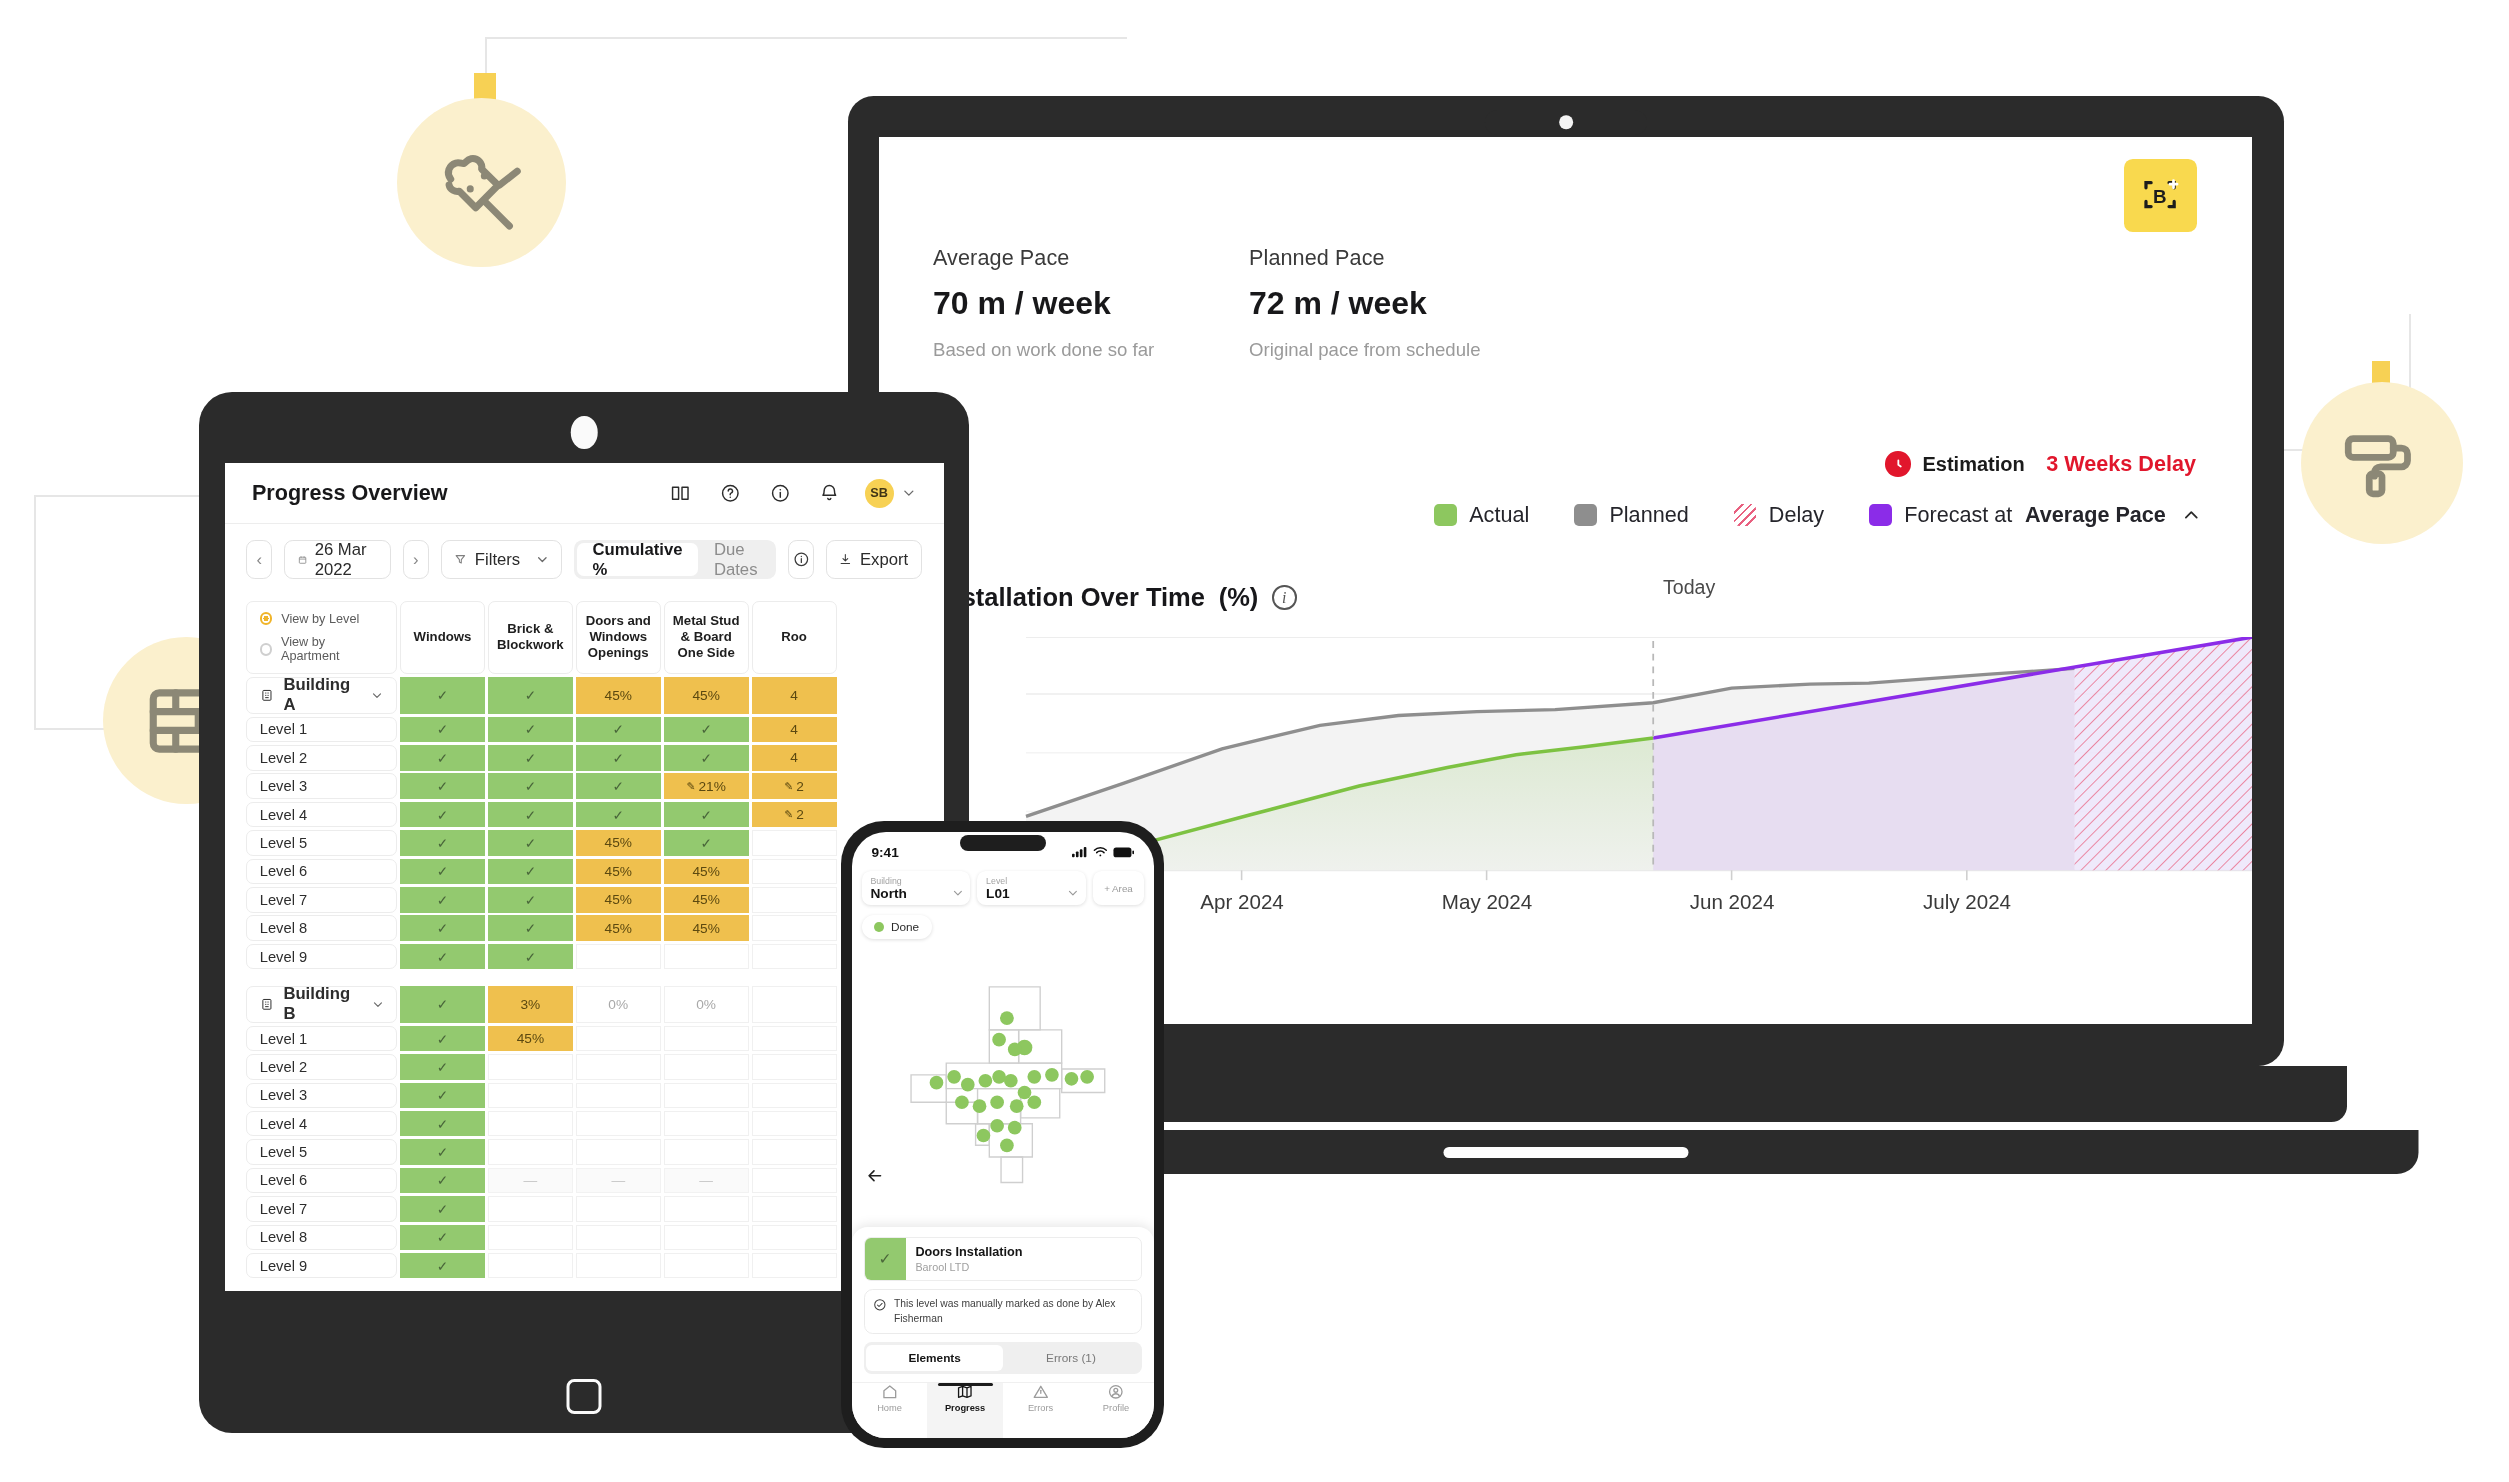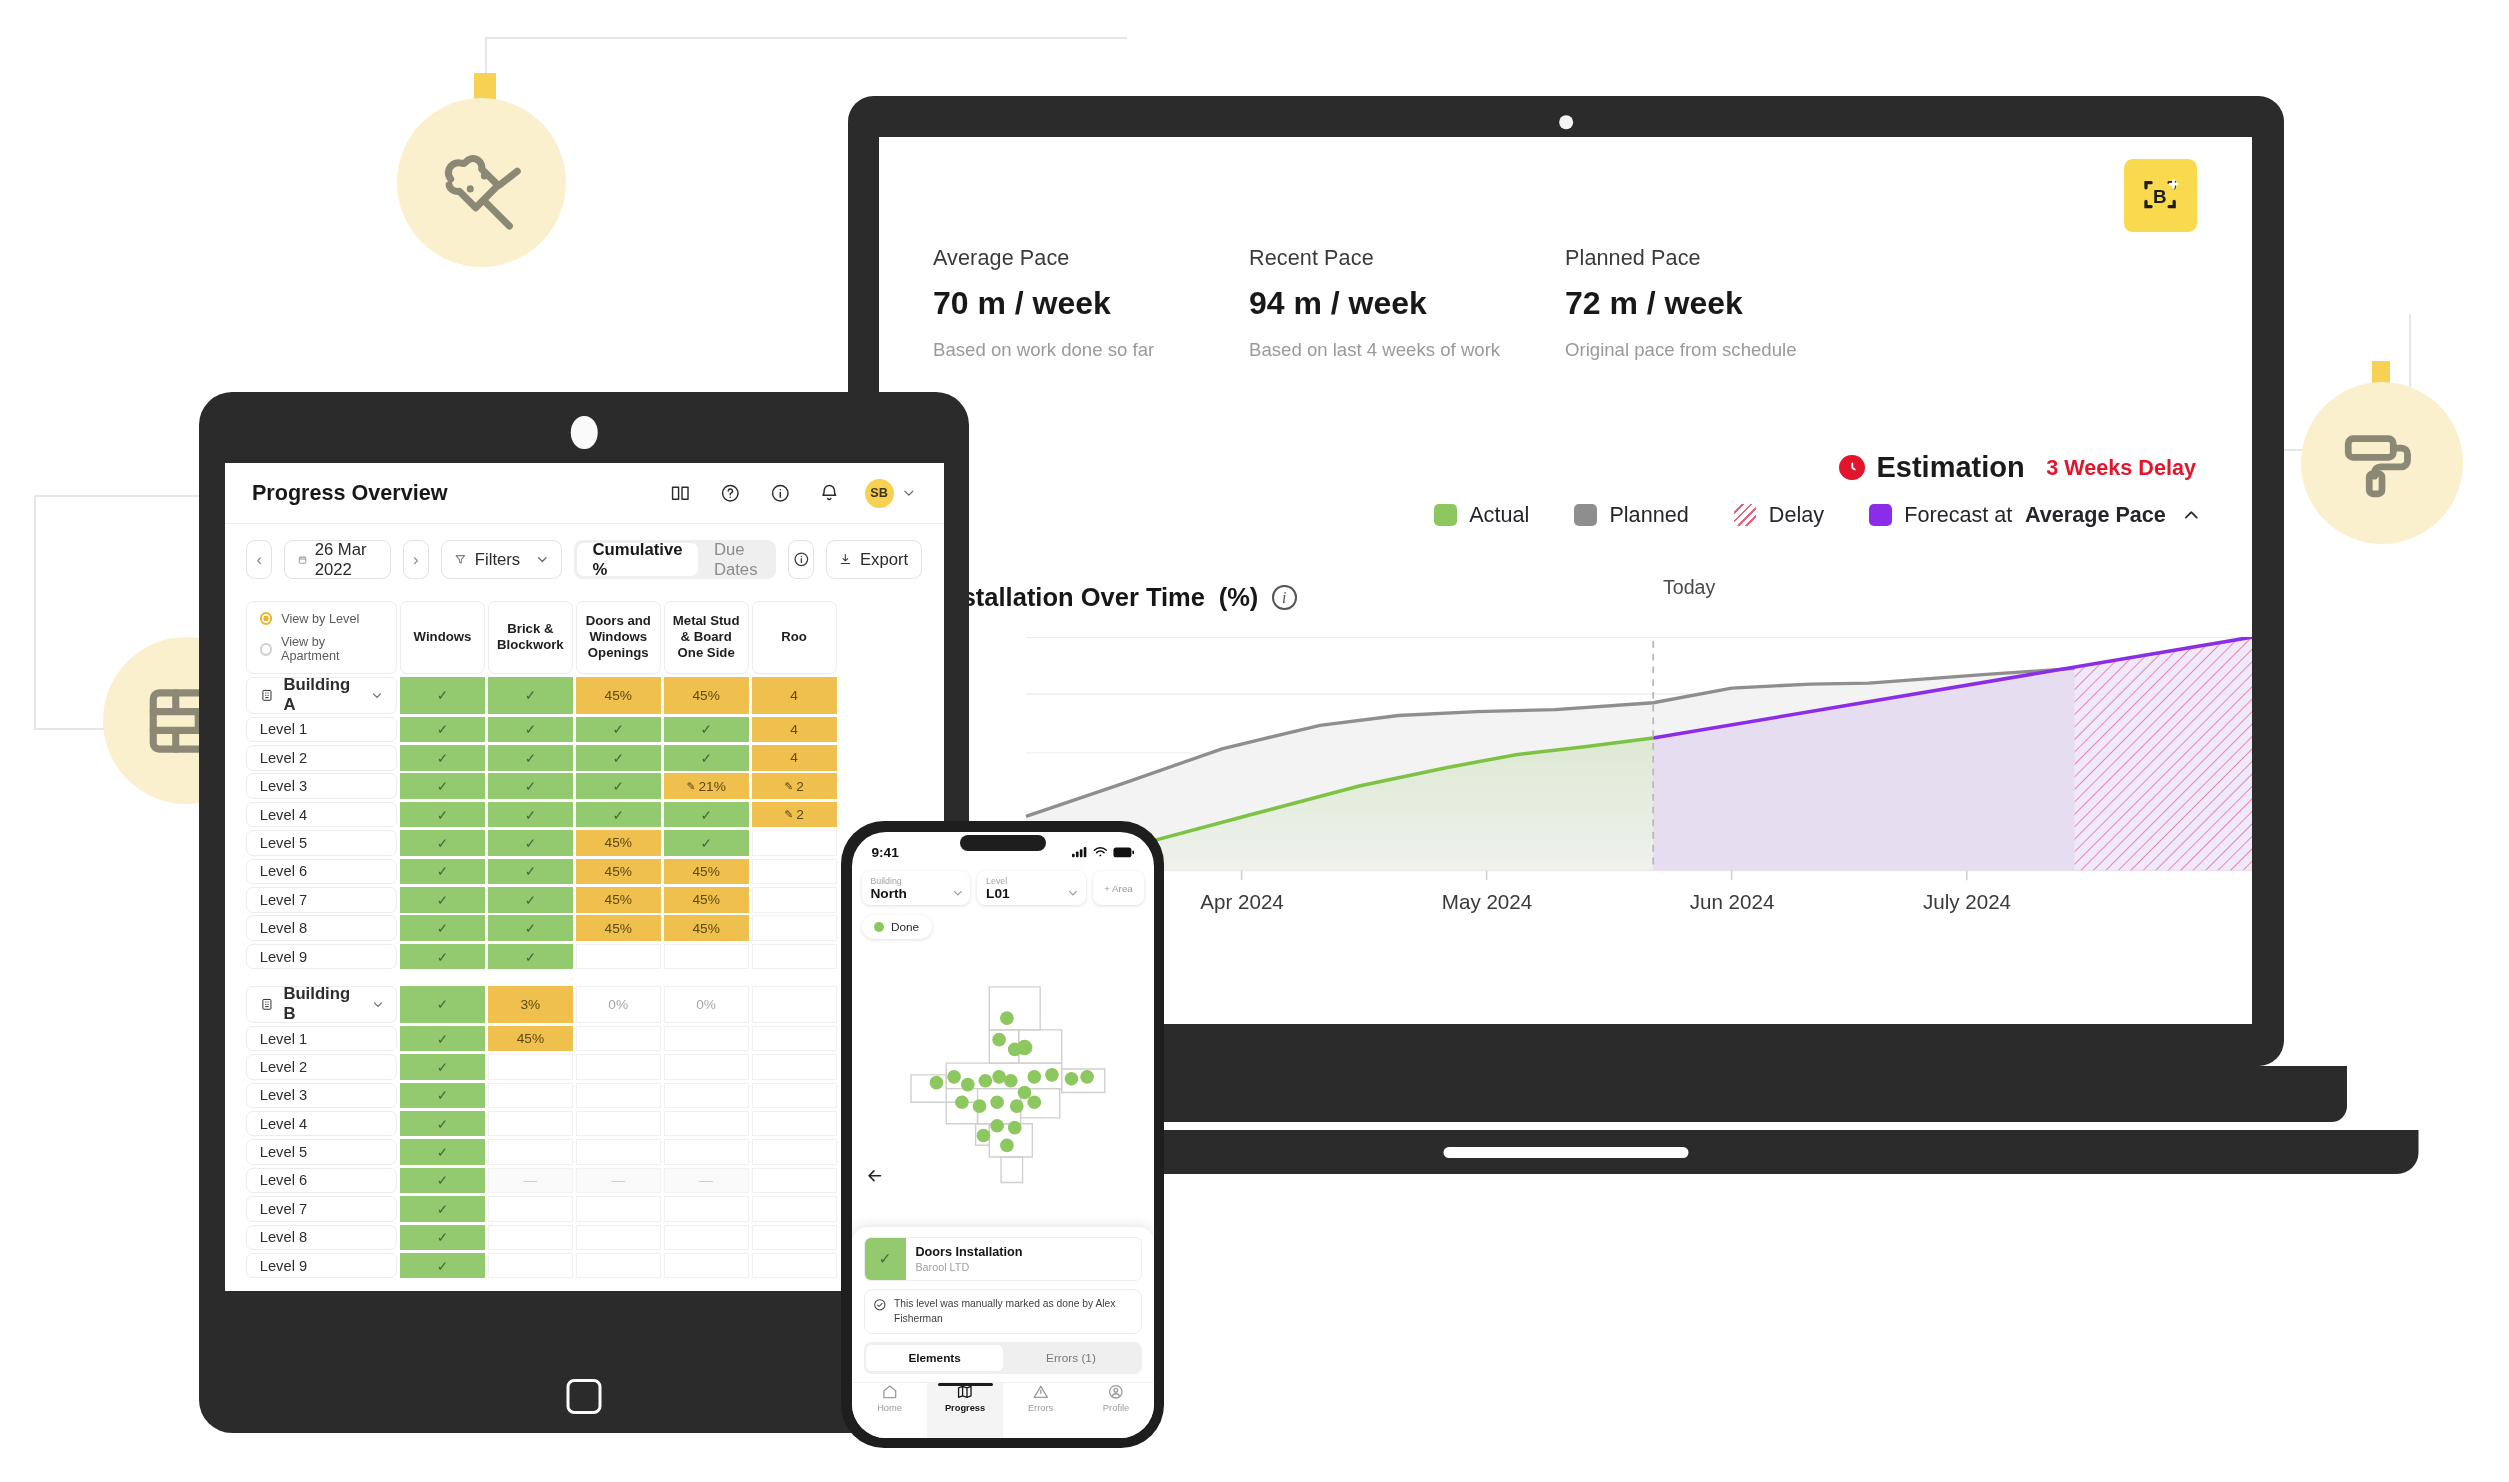--- a/index.html
+++ b/index.html
@@ -47,21 +47,21 @@
               display: flex; }
   .pace-card { width: 25%; }
   .pace-label { font-size: 21.6px; color: #3a3a3a; letter-spacing: 0.1px; }
   .pace-value { font-size: 32px; font-weight: bold; color: #18181a; margin-top: 13.7px; }
   .pace-sub { font-size: 18.6px; color: #9a9a9a; margin-top: 17.6px; }
 
   .est-row { position: absolute; right: 56px; top: 314px; display: flex;
              align-items: center; gap: 11.8px; }
   .est-ico { width: 25.5px; height: 25.5px; border-radius: 50%; background: #e1162c;
              display:flex; align-items:center; justify-content:center; }
-  .est-txt { font-size: 29px; font-weight: bold; color: #1b1b1b; }
+  .est-txt { font-size: 20px; font-weight: bold; color: #1b1b1b; }
   .est-delay { font-size: 21.6px; font-weight: bold; color: #e1162c; margin-left: 9.8px; }
 
   .legend { position: absolute; right: 51px; top: 365px; display: flex;
             align-items: center; gap: 45px; }
   .lg { display: flex; align-items: center; gap: 12.7px; font-size: 21.6px; color: #25252b; }
   .lg-sw { width: 22.5px; height: 22.5px; border-radius: 4.9px; }
   .lg-strong { font-weight: bold; }
 
   .chart-title { position: absolute; left: 14.7px; top: 446px; display:flex;
                  align-items:center; gap: 13.7px; font-size: 25.5px; font-weight: bold;
@@ -239,25 +239,20 @@
             </svg>
           </div>
 
           <div class="pace-row">
             <div class="pace-card">
               <div class="pace-label">Average Pace</div>
               <div class="pace-value">70 m / week</div>
               <div class="pace-sub">Based on work done so far</div>
             </div>
             <div class="pace-card">
-              <div class="pace-label">Recent Pace</div>
-              <div class="pace-value">94 m / week</div>
-              <div class="pace-sub">Based on last 4 weeks of work</div>
-            </div>
-            <div class="pace-card">
               <div class="pace-label">Planned Pace</div>
               <div class="pace-value">72 m / week</div>
               <div class="pace-sub">Original pace from schedule</div>
             </div>
           </div>
 
           <div class="est-row">
             <div class="est-ico">
               <svg width="16.7" height="16.7" viewBox="0 0 24 24" fill="none" stroke="#fff" stroke-width="2.6" stroke-linecap="round">
                 <path d="M12 6.5v6l3.5 2.5"></path>

